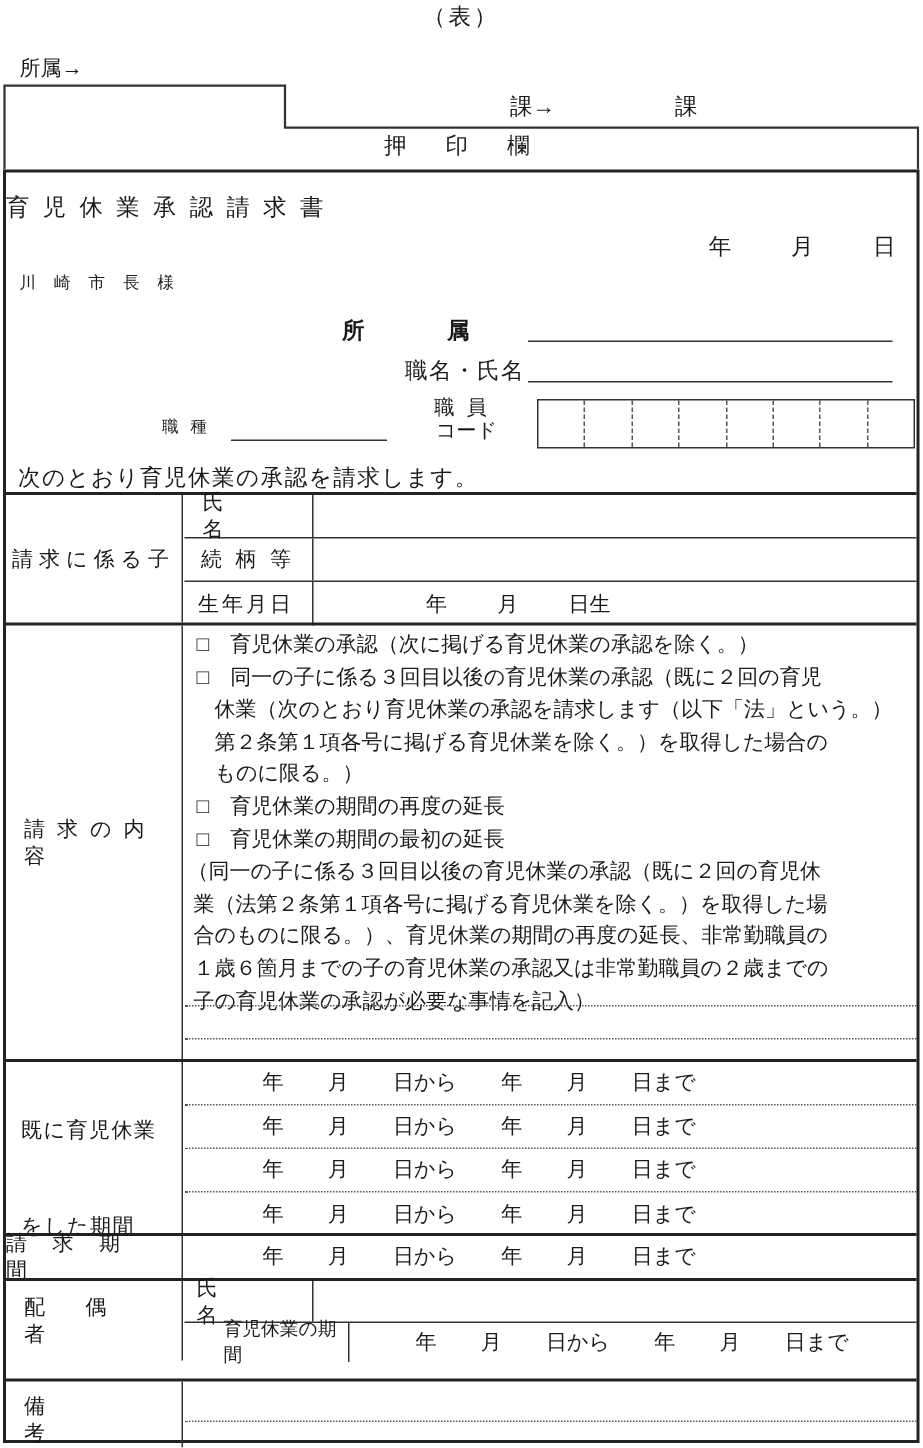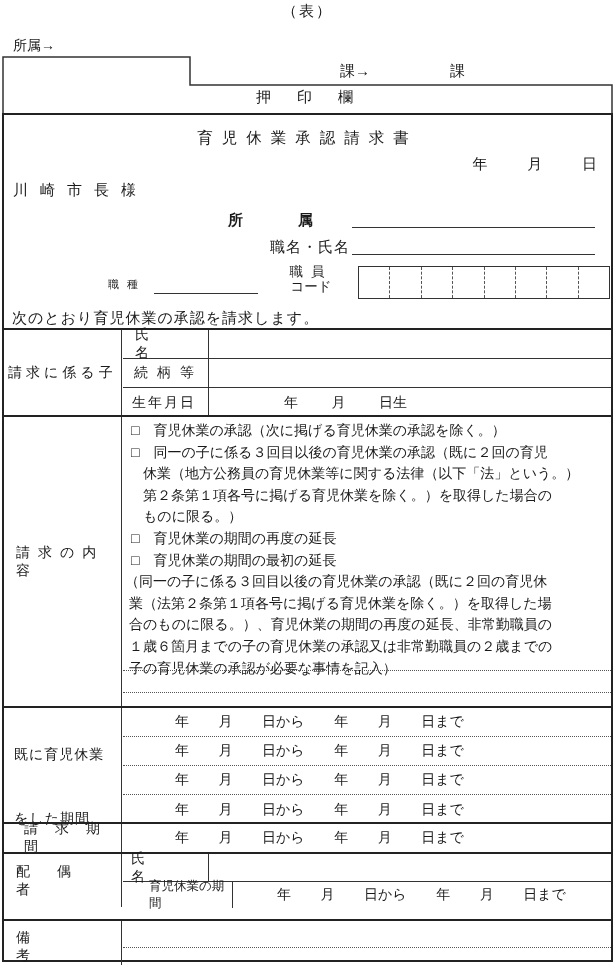--- a/index.html
+++ b/index.html
@@ -17,23 +17,23 @@
   .stamp-svg{position:absolute;top:0;left:0;}
   .ka-arrow{position:absolute;top:6px;left:338px;font-size:15px;}
   .ka-suffix{position:absolute;top:6px;left:448px;font-size:15px;}
   .stamp-label{position:absolute;top:32px;left:254px;font-size:15px;letter-spacing:26px;}
   
   .table{
     top:113px;left:2px;width:611px;height:849px;
     border:2px solid #222;box-sizing:border-box;
   }
   
-  .form-title{top:13px;left:0;width:100%;text-align:center;font-size:15.5px;letter-spacing:9px;}
+  .form-title{top:13px;left:0;width:100%;font-size:15.5px;letter-spacing:9px;}
   .date-line{top:40px;right:14px;font-size:15px;word-spacing:36px;}
-  .addressee{top:66px;left:9px;font-size:15px;letter-spacing:12px;}
+  .addressee{top:66px;left:9px;font-size:11px;letter-spacing:12px;}
   .aff-label{top:96px;left:224px;font-size:15px;letter-spacing:55px;font-weight:bold;}
   .aff-line{top:112px;left:348px;width:243px;border-bottom:1px solid #333;height:0;}
   .name-label{top:123px;left:266px;font-size:15px;letter-spacing:1px;}
   .name-line{top:139px;left:348px;width:243px;border-bottom:1px solid #333;height:0;}
   .job-label{top:162px;left:104px;font-size:11px;letter-spacing:8px;}
   .job-line{top:178px;left:150px;width:104px;border-bottom:1px solid #333;height:0;}
   .code-label{top:149px;left:276px;font-size:13.5px;line-height:15px;text-align:center;width:62px;}
   .code-label .l1{letter-spacing:8px;}
   .code-box{top:151px;left:354px;width:252px;height:33px;border:1px solid #333;box-sizing:border-box;display:flex;}
   .code-cell{flex:1;border-left:1px dashed #555;}
@@ -45,21 +45,21 @@
   .content{position:absolute;top:0;left:119px;right:0;height:100%;}
   .sec1{top:213px;height:87px;}
   .sec2{top:300px;height:291px;}
   .sec3{top:591px;height:116px;}
   .sec4{top:707px;height:30px;}
   .sec5{top:737px;height:55px;}
   .sec6{top:804px;height:53px;}
   .lab-child{letter-spacing:4px;padding-left:4px;}
   .lab-content{letter-spacing:8px;padding-left:12px;}
   .lab-past{padding-left:10px;letter-spacing:1px;line-height:29px;justify-content:flex-start;padding-top:32px;box-sizing:border-box;gap:35px;}
-  .lab-reqp{letter-spacing:17px;padding-left:20px;}
+  .lab-reqp{letter-spacing:17px;padding-left:0;}
   .lab-spouse{letter-spacing:27px;padding-left:12px;}
   .lab-remarks{letter-spacing:55px;padding-left:12px;}
   
   .row3{height:29px;display:flex;box-sizing:border-box;border-bottom:1px solid #333;}
   .row3:last-child{border-bottom:none;}
   .sub-label{width:86px;border-right:1px solid #333;box-sizing:border-box;display:flex;align-items:center;}
   .sl-name{letter-spacing:40px;padding-left:12px;}
   .sl-rel{letter-spacing:9px;padding-left:11px;}
   .sl-birth{letter-spacing:2px;padding-left:9px;}
   .cellv{flex:1;display:flex;align-items:center;}
@@ -155,21 +155,21 @@
       </div>
     </div>
 
     <div class="abs section sec2">
       <div class="label-col">
         <div class="lab-content">請求の内容</div>
       </div>
       <div class="content lines">
         <div class="ln ln-opt">□　育児休業の承認（次に掲げる育児休業の承認を除く。）</div>
         <div class="ln ln-opt">□　同一の子に係る３回目以後の育児休業の承認（既に２回の育児</div>
-        <div class="ln ln-ind">休業（地方公務員の育児休業等に関する法律（以下「法」という。）</div>
+        <div class="ln ln-ind">休業（次のとおり育児休業の承認を請求します（以下「法」という。）</div>
         <div class="ln ln-ind">第２条第１項各号に掲げる育児休業を除く。）を取得した場合の</div>
         <div class="ln ln-ind">ものに限る。）</div>
         <div class="ln ln-opt">□　育児休業の期間の再度の延長</div>
         <div class="ln ln-opt">□　育児休業の期間の最初の延長</div>
         <div class="ln ln-par0">（同一の子に係る３回目以後の育児休業の承認（既に２回の育児休</div>
         <div class="ln ln-par">業（法第２条第１項各号に掲げる育児休業を除く。）を取得した場</div>
         <div class="ln ln-par">合のものに限る。）、育児休業の期間の再度の延長、非常勤職員の</div>
         <div class="ln ln-par">１歳６箇月までの子の育児休業の承認又は非常勤職員の２歳までの</div>
         <div class="ln ln-par">子の育児休業の承認が必要な事情を記入）</div>
       </div>

